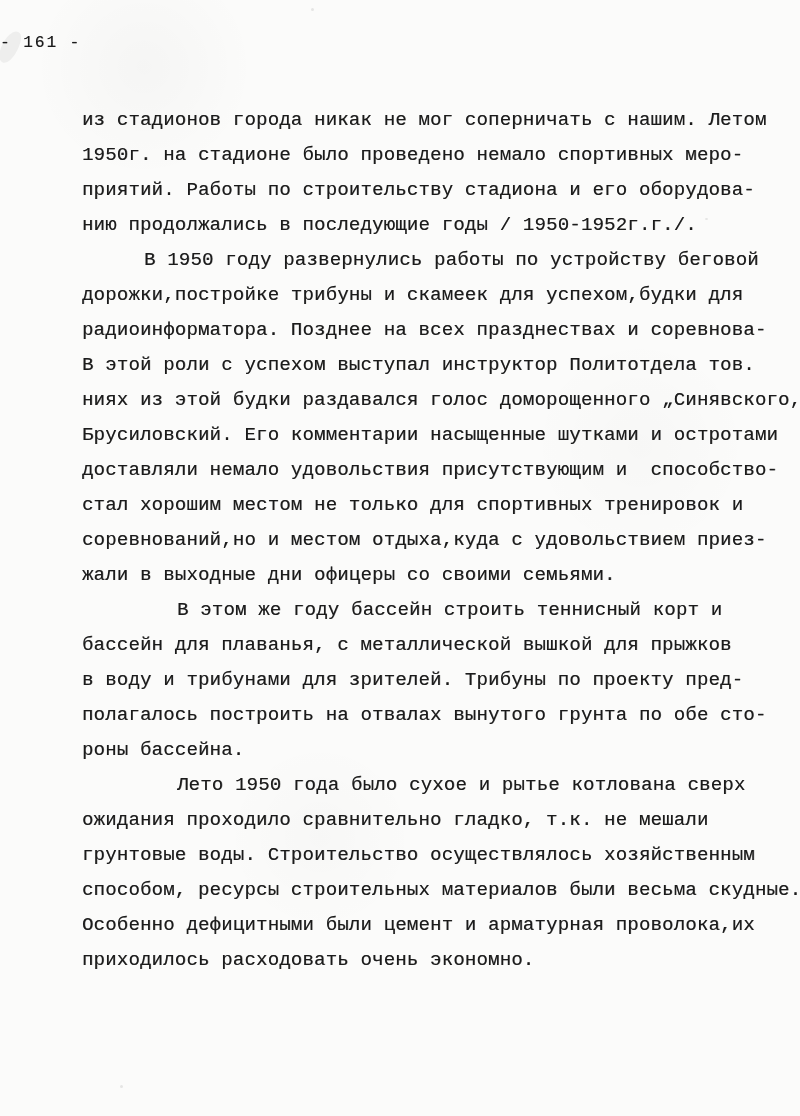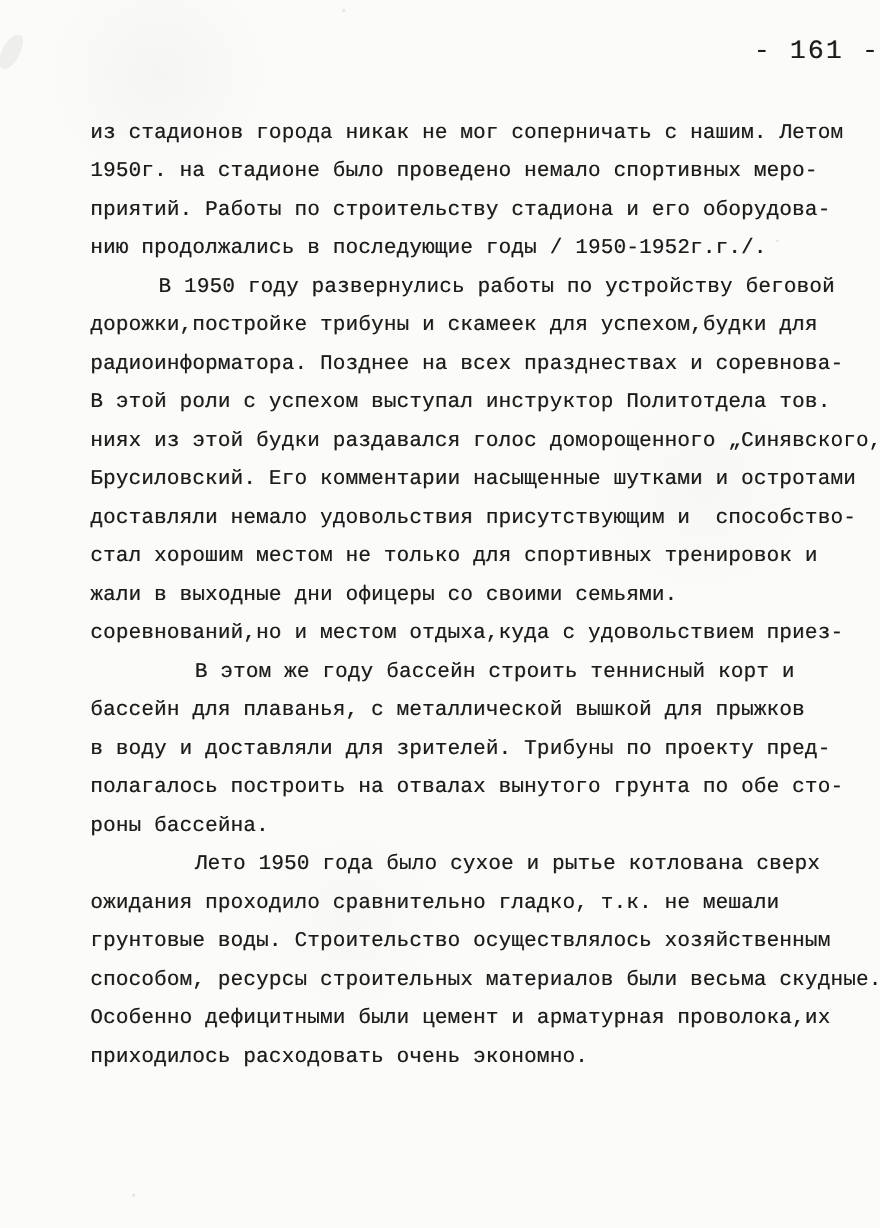--- a/index.html
+++ b/index.html
@@ -38,22 +38,22 @@
     height: 34px;
     background: rgba(90,90,90,0.08);
     border-radius: 60% 40% 55% 45%;
     transform: rotate(24deg);
   }
   .page-number {
     position: absolute;
     top: 34px;
     left: 0;
     width: 800px;
-    text-align: right;
-    font-size: 24px;
+    text-align: left;
+    font-size: 16px;
     letter-spacing: 2px;
     white-space: pre;
   }
   .text-block {
     position: absolute;
     top: 103px;
     left: 82px;
     width: 712px;
     font-size: 19px;
     line-height: 35px;
@@ -98,28 +98,28 @@
 
   <div class="paragraph indent-small">
     <div class="text-line">В 1950 году развернулись работы по устройству беговой</div>
     <div class="text-line">дорожки,постройке трибуны и скамеек для успехом,будки для</div>
     <div class="text-line">радиоинформатора. Позднее на всех празднествах и соревнова-</div>
     <div class="text-line">В этой роли с успехом выступал инструктор Политотдела тов.</div>
     <div class="text-line">ниях из этой будки раздавался голос доморощенного „Синявского,</div>
     <div class="text-line">Брусиловский. Его комментарии насыщенные шутками и остротами</div>
     <div class="text-line">доставляли немало удовольствия присутствующим и  способство-</div>
     <div class="text-line">стал хорошим местом не только для спортивных тренировок и</div>
+    <div class="text-line">соревнований,но и местом отдыха,куда с удовольствием приез-</div>
     <div class="text-line">жали в выходные дни офицеры со своими семьями.</div>
-    <div class="text-line">соревнований,но и местом отдыха,куда с удовольствием приез-</div>
   </div>
 
   <div class="paragraph indent-large">
     <div class="text-line">В этом же году бассейн строить теннисный корт и</div>
     <div class="text-line">бассейн для плаванья, с металлической вышкой для прыжков</div>
-    <div class="text-line">в воду и доставляли для зрителей. Трибуны по проекту пред-</div>
+    <div class="text-line">в воду и трибунами для зрителей. Трибуны по проекту пред-</div>
     <div class="text-line">полагалось построить на отвалах вынутого грунта по обе сто-</div>
     <div class="text-line">роны бассейна.</div>
   </div>
 
   <div class="paragraph indent-large">
     <div class="text-line">Лето 1950 года было сухое и рытье котлована сверх</div>
     <div class="text-line">ожидания проходило сравнительно гладко, т.к. не мешали</div>
     <div class="text-line">грунтовые воды. Строительство осуществлялось хозяйственным</div>
     <div class="text-line">способом, ресурсы строительных материалов были весьма скудные.</div>
     <div class="text-line">Особенно дефицитными были цемент и арматурная проволока,их</div>

